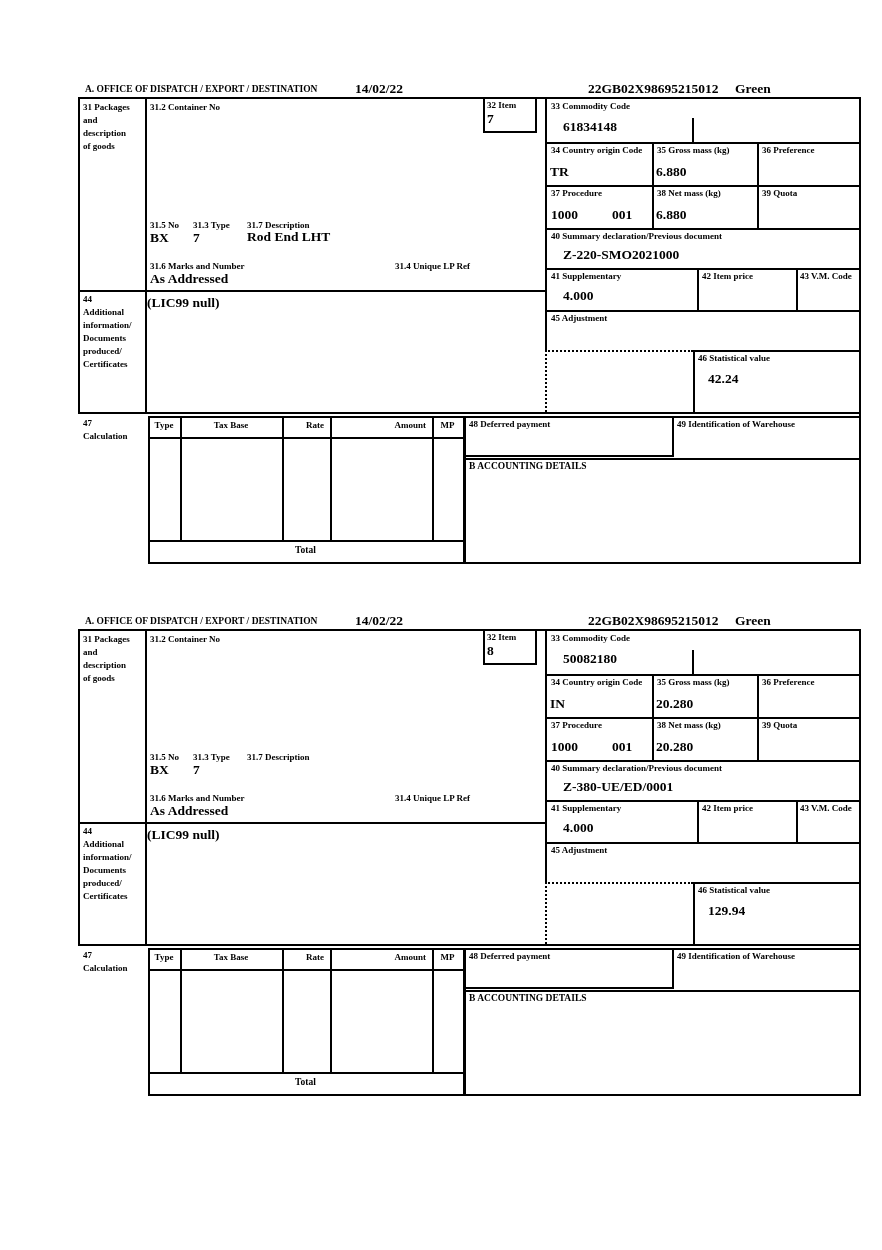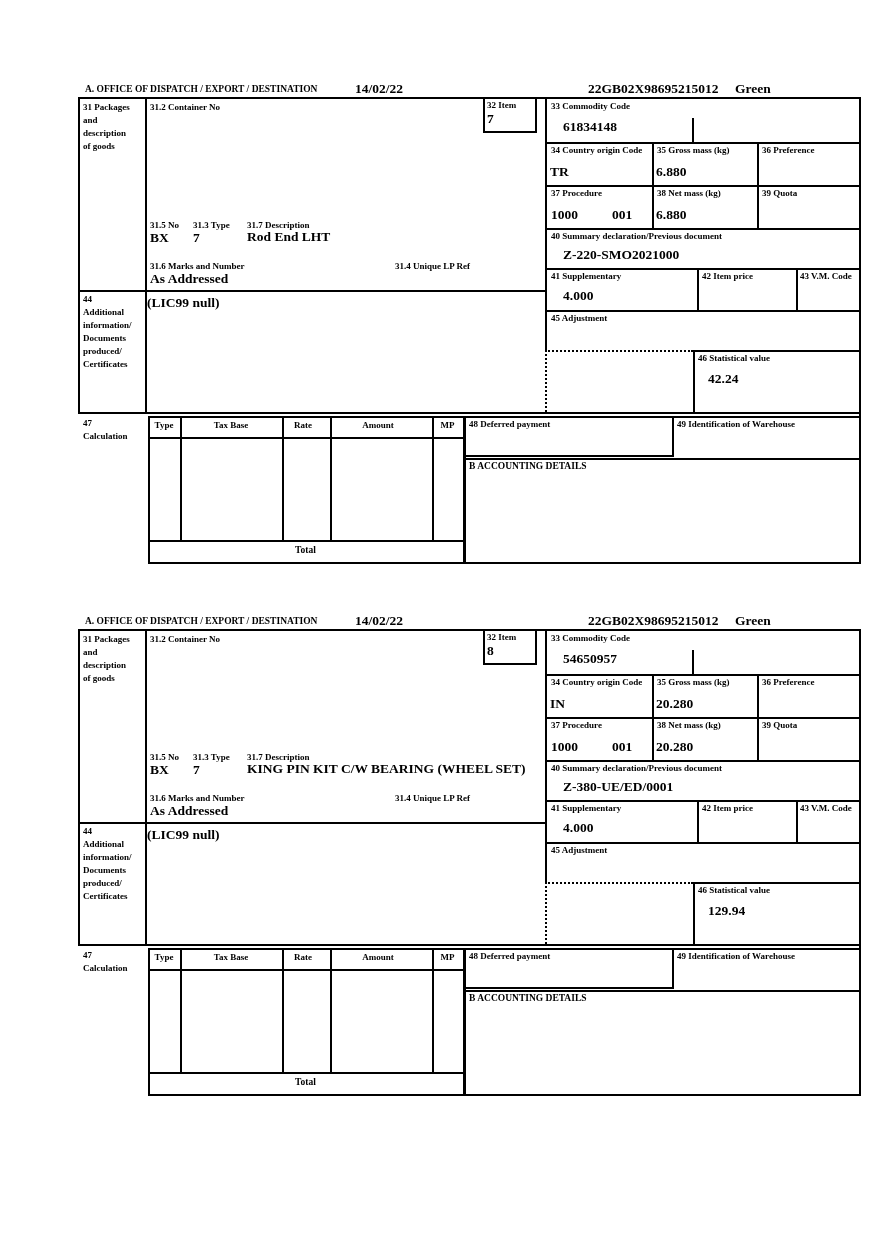--- a/index.html
+++ b/index.html
@@ -12,21 +12,21 @@
   .hl { position:absolute; height:2px; background:#000; }
   .vl { position:absolute; width:2px; background:#000; }
   .hld { position:absolute; height:0; border-top:2px dotted #000; }
   .vld { position:absolute; width:0; border-left:2px dotted #000; }
   .lbl { position:absolute; font-size:9px; font-weight:bold; white-space:nowrap; line-height:11px; }
   .ml  { white-space:pre-line; line-height:13px; }
   .hdr { position:absolute; font-size:13.5px; font-weight:bold; white-space:nowrap; }
   .val { position:absolute; font-size:13.5px; font-weight:bold; white-space:nowrap; }
   .big { font-size:13.5px; }
   .ctr { text-align:center; }
-  .rgt { text-align:center; padding-right:4px; box-sizing:border-box; }
+  .rgt { text-align:right; padding-right:4px; box-sizing:border-box; }
 </style>
 </head>
 <body>
 
 <div class="page">
 
   <div class="sec" style="top:81px">
 
     <span class="lbl" style="left:7px;top:3px;font-size:9.5px">A.  OFFICE OF DISPATCH / EXPORT / DESTINATION</span>
     <span class="hdr" style="left:277px;top:0">14/02/22</span>
@@ -196,36 +196,35 @@
 of goods</span>
     <span class="lbl" style="left:72px;top:21px">31.2 Container No</span>
     <span class="lbl" style="left:409px;top:19px">32 Item</span>
     <span class="val" style="left:409px;top:30px">8</span>
 
     <span class="lbl" style="left:72px;top:139px">31.5 No</span>
     <span class="lbl" style="left:115px;top:139px">31.3 Type</span>
     <span class="lbl" style="left:169px;top:139px">31.7 Description</span>
     <span class="val big" style="left:72px;top:149px">BX</span>
     <span class="val big" style="left:115px;top:149px">7</span>
-    <span class="val big" style="left:169px;top:148px">KING PIN KIT C/W BEARING (WHEEL SET)</span>
 
     <span class="lbl" style="left:72px;top:180px">31.6 Marks and Number</span>
     <span class="lbl" style="left:317px;top:180px">31.4 Unique LP Ref</span>
     <span class="val big" style="left:72px;top:190px">As Addressed</span>
 
     <span class="lbl ml" style="left:5px;top:212px;width:62px">44
 Additional
 information/
 Documents
 produced/
 Certificates</span>
     <span class="val big" style="left:69px;top:214px">(LIC99 null)</span>
 
     <span class="lbl" style="left:473px;top:20px">33 Commodity Code</span>
-    <span class="val" style="left:485px;top:38px">54650957</span>
+    <span class="val" style="left:485px;top:38px">50082180</span>
 
     <span class="lbl" style="left:473px;top:64px">34 Country origin Code</span>
     <span class="val" style="left:472px;top:83px">IN</span>
     <span class="lbl" style="left:579px;top:64px">35 Gross mass (kg)</span>
     <span class="val" style="left:578px;top:83px">20.280</span>
     <span class="lbl" style="left:684px;top:64px">36 Preference</span>
 
     <span class="lbl" style="left:473px;top:107px">37 Procedure</span>
     <span class="val" style="left:473px;top:126px">1000</span>
     <span class="val" style="left:534px;top:126px">001</span>

